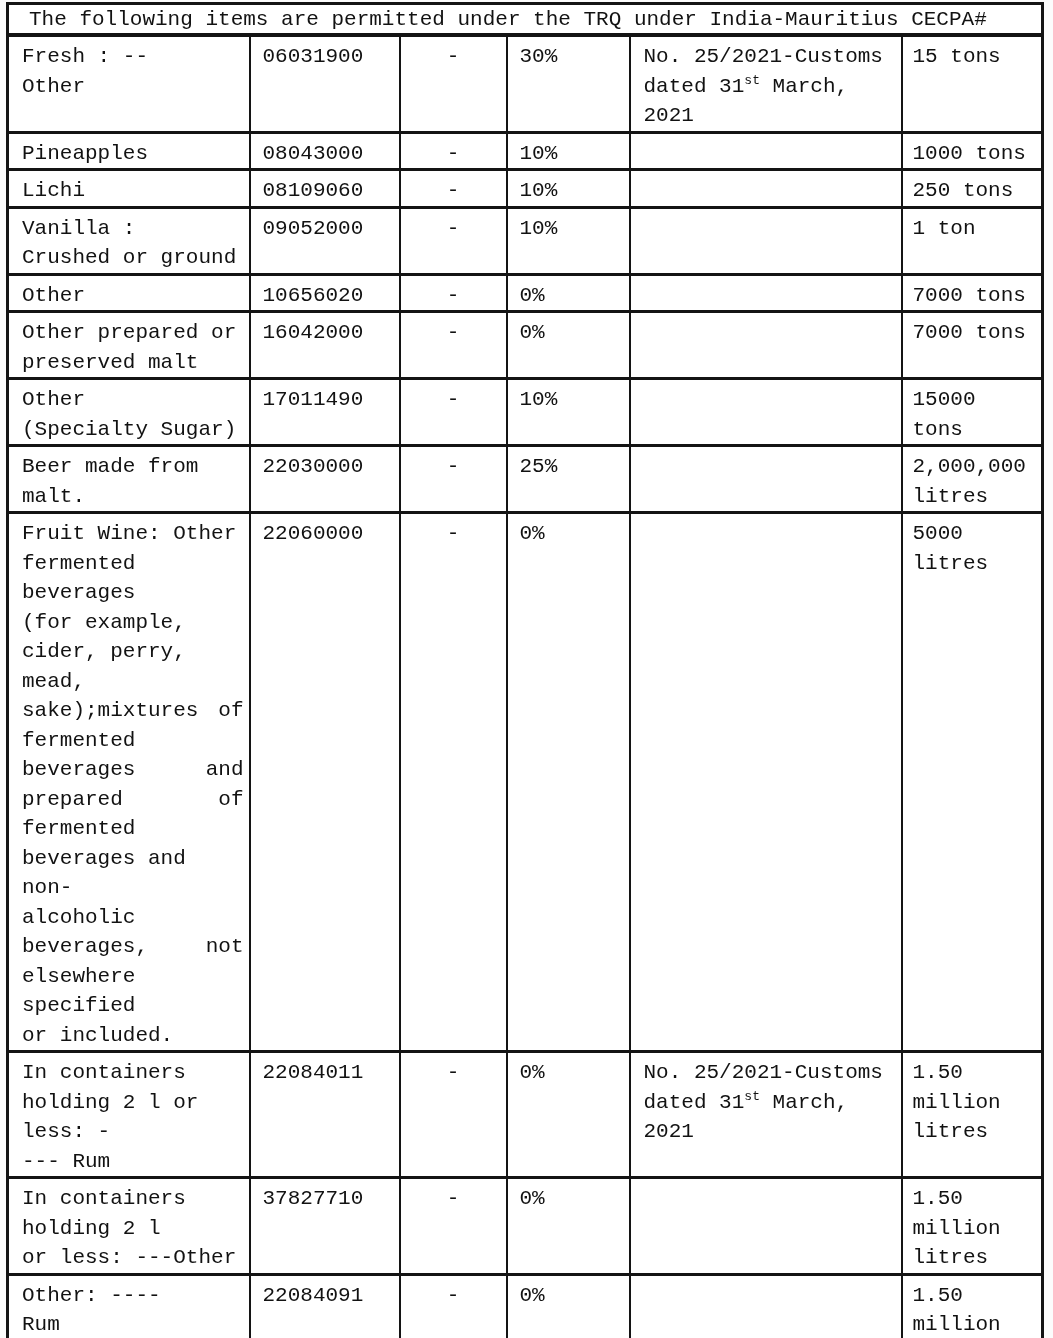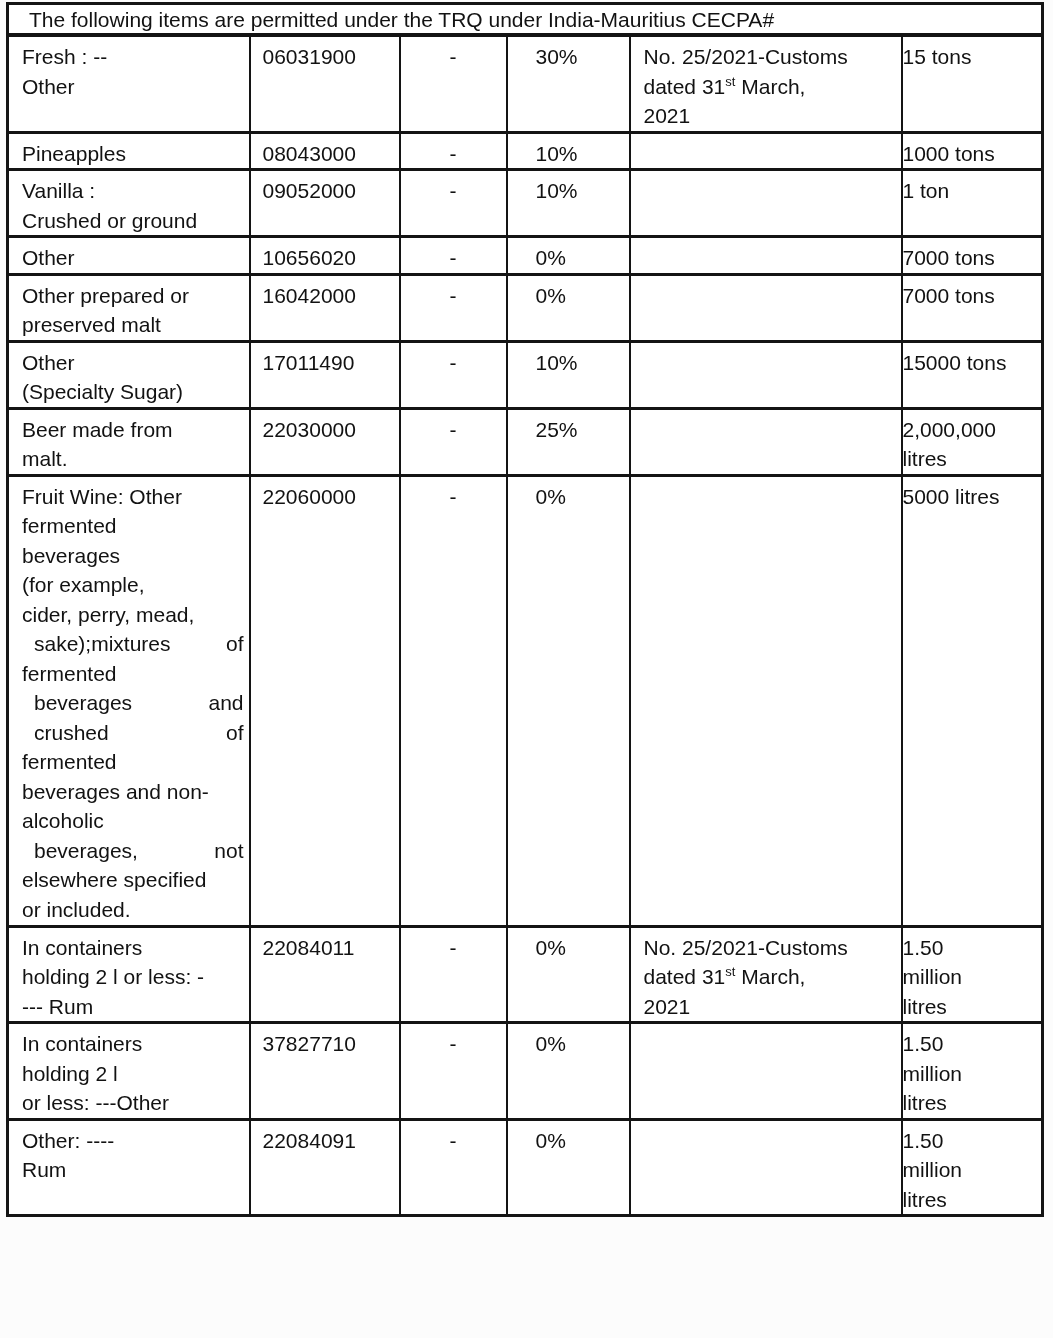--- a/index.html
+++ b/index.html
@@ -7,21 +7,21 @@
     padding: 0;
     width: 1053px;
     height: 1338px;
     background: #fcfcfc;
     overflow: hidden;
   }
   .page {
     position: relative;
     width: 1053px;
     height: 1338px;
-    font-family: Liberation Sans, sans-serif;
+    font-family: Liberation Mono, monospace;
     color: #121212;
   }
   table.trq {
     position: absolute;
     left: 6px;
     top: 2px;
     width: 1035px;
     border-collapse: collapse;
     table-layout: fixed;
     background: #ffffff;
@@ -38,28 +38,27 @@
     overflow: hidden;
   }
   td.caption {
     border-bottom-width: 4px;
     padding: 1px 6px 0 20px;
     line-height: 27px;
   }
   td.c-desc  { padding: 5px 5px 0 13px; }
   td.c-code  { padding: 5px 4px 0 12px; }
   td.c-dash  { padding: 5px 0 0 0; text-align: center; }
-  td.c-duty  { padding: 5px 4px 0 28px; }
+  td.c-duty  { padding: 5px 4px 0 12px; }
   td.c-notif { padding: 5px 5px 0 13px; }
-  td.c-qty   { padding: 5px 3px 0 0; }
+  td.c-qty   { padding: 5px 3px 0 10px; }
   .line { min-height: 29.5px; }
   .jline {
     display: flex;
     justify-content: space-between;
-    margin-left: 12px;
   }
   sup {
     font-size: 0.62em;
     line-height: 0;
     vertical-align: super;
     letter-spacing: 0;
   }
 </style>
 </head>
 <body>
@@ -103,20 +102,32 @@
           </td>
       <td class="c-code">08043000</td>
       <td class="c-dash">-</td>
       <td class="c-duty">10%</td>
       <td class="c-notif"></td>
       <td class="c-qty">
             <div class="line">1000 tons</div>
           </td>
     </tr>
 
+    <tr style="height:36px">
+      <td class="c-desc">
+            <div class="line">Lichi</div>
+          </td>
+      <td class="c-code">08109060</td>
+      <td class="c-dash">-</td>
+      <td class="c-duty">10%</td>
+      <td class="c-notif"></td>
+      <td class="c-qty">
+            <div class="line">250 tons</div>
+          </td>
+    </tr>
 
 
     <tr style="height:66px">
       <td class="c-desc">
             <div class="line">Vanilla :</div>
             <div class="line">Crushed or ground</div>
           </td>
       <td class="c-code">09052000</td>
       <td class="c-dash">-</td>
       <td class="c-duty">10%</td>
@@ -193,21 +204,21 @@
             <div class="line jline">
               <span>sake);mixtures</span>
               <span>of</span>
             </div>
             <div class="line">fermented</div>
             <div class="line jline">
               <span>beverages</span>
               <span>and</span>
             </div>
             <div class="line jline">
-              <span>crushed</span>
+              <span>prepared</span>
               <span>of</span>
             </div>
             <div class="line">fermented</div>
             <div class="line">beverages and non-</div>
             <div class="line">alcoholic</div>
             <div class="line jline">
               <span>beverages,</span>
               <span>not</span>
             </div>
             <div class="line">elsewhere specified</div>

